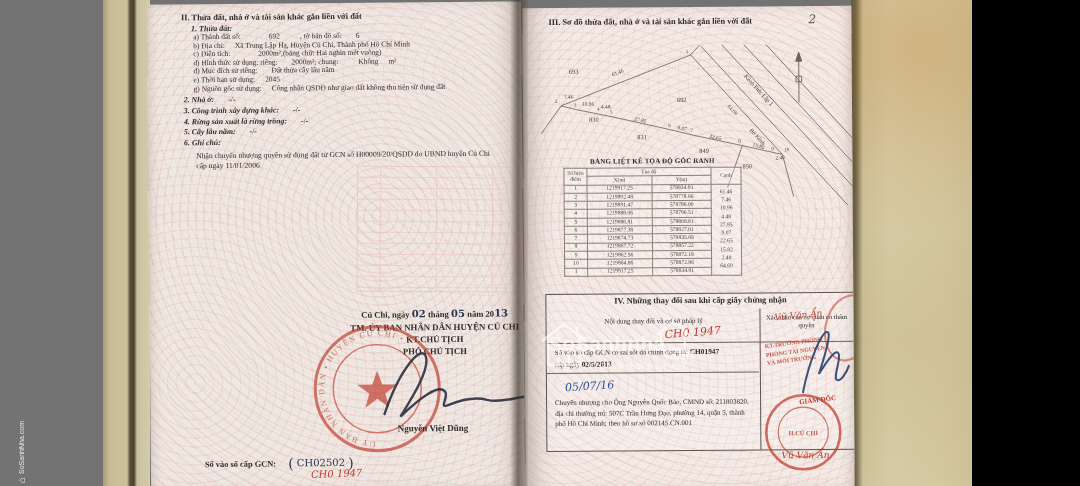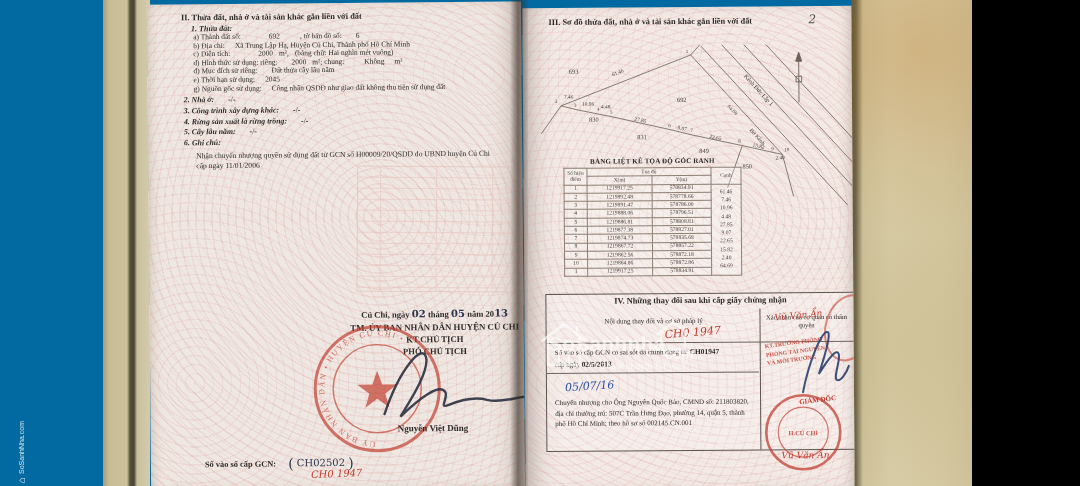--- a/index.html
+++ b/index.html
@@ -1,16 +1,16 @@
 <!DOCTYPE html>
 <html><head>
 <meta charset="utf-8">
 <style>
   html,body{margin:0;padding:0;background:#000;}
-  .scene{position:relative;width:1080px;height:486px;background:#0369a1;overflow:hidden;
+  .scene{position:relative;width:1080px;height:486px;background:#737373;overflow:hidden;
          font-family:"Liberation Serif","DejaVu Serif",serif;color:#2e2a28;}
 
   
   .tile-strip-left{position:absolute;left:103px;top:0;width:47px;height:100%;
     background:linear-gradient(90deg,#a89d7a 0px,#c7bc95 6px,#ccc19a 24px,#56503b 27px,#49432f 31px,#c9c09c 34px,#d3cbab 47px);}
   .tile-right{position:absolute;left:851px;top:0;width:121px;height:100%;
     background:
       radial-gradient(circle at 55% 10%, rgba(190,120,40,.28), transparent 42%),
       radial-gradient(circle at 40% 70%, rgba(170,150,90,.18), transparent 50%),
       linear-gradient(90deg,#57503a 0px,#6b6347 5px,#cfc39c 12px,#d8cda8 40px,#d5c9a2 90px,#cfc29a 121px);}
@@ -31,21 +31,21 @@
     background:linear-gradient(90deg,rgba(50,40,30,0),rgba(45,35,25,.55) 45%,rgba(50,40,30,.08));}
 
   
   .lp-head{position:absolute;left:34px;top:9px;font-weight:bold;font-size:8.4px;}
   .lp-s1{position:absolute;left:44px;top:20px;font-weight:bold;font-style:italic;font-size:8px;}
   .lp-list{position:absolute;left:46px;top:29px;width:316px;font-size:7.4px;line-height:8.6px;white-space:nowrap;}
   .lp-sections{position:absolute;left:36px;top:91px;width:320px;font-size:7.8px;line-height:10.8px;}
   .lp-sections .sec{font-weight:bold;font-style:italic;margin-top:28px;}
   .lp-sections .dash{font-style:normal;font-weight:normal;margin-left:14px;}
   .lp-note{position:absolute;left:48px;top:147px;width:304px;font-size:7.6px;line-height:9.6px;}
-  .ml6{margin-left:6px}.ml10{margin-left:10px}.ml14{margin-left:14px}.ml20{margin-left:20px}.ml28{margin-left:28px}
+  .ml6{}.ml10{margin-left:10px}.ml14{margin-left:14px}.ml20{margin-left:20px}.ml28{margin-left:28px}
 
   .bleed-table{position:absolute;left:208px;top:164px;width:162px;height:124px;opacity:.55;filter:blur(.4px);
     transform:rotate(.8deg);border:1px solid #e0b6b2;
     background:
       repeating-linear-gradient(180deg, transparent 0 10px, #e7bfbb 10px 11px),
       linear-gradient(90deg, transparent 0 22px, #e7bfbb 22px 23px, transparent 23px 78px, #e7bfbb 78px 79px, transparent 79px 134px, #e7bfbb 134px 135px, transparent 135px);}
 
   .lp-bottom{position:absolute;left:130px;top:306px;width:310px;text-align:center;}
   .lp-date{font-size:8.6px;font-weight:bold;}
   .lp-committee{font-size:8.8px;font-weight:bold;margin-top:3px;}

